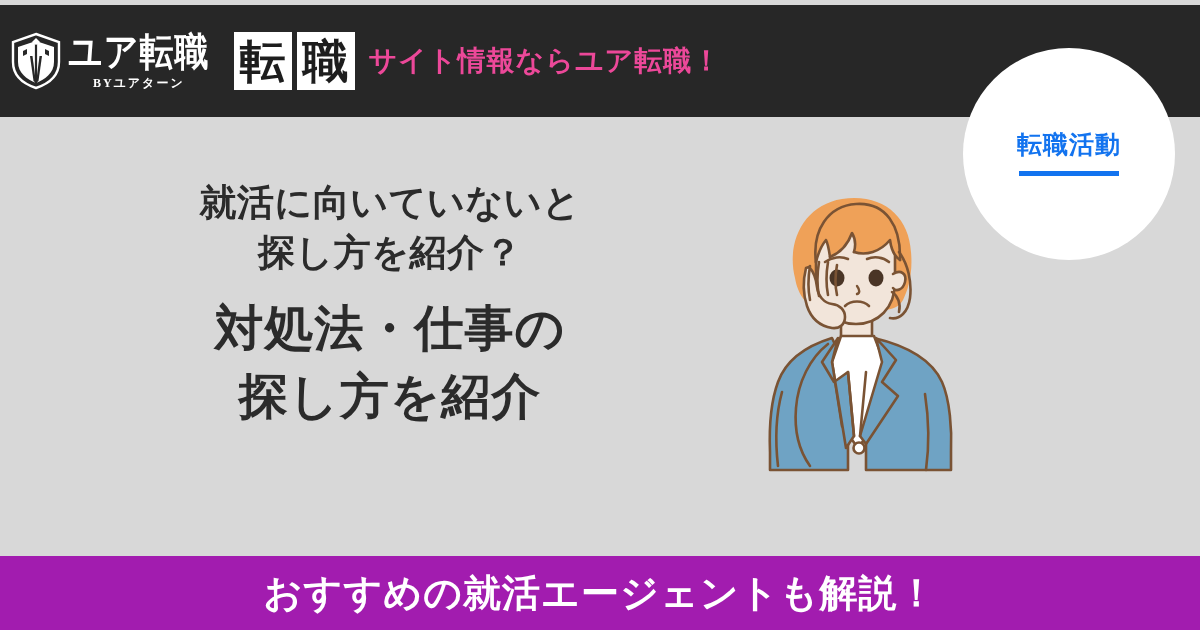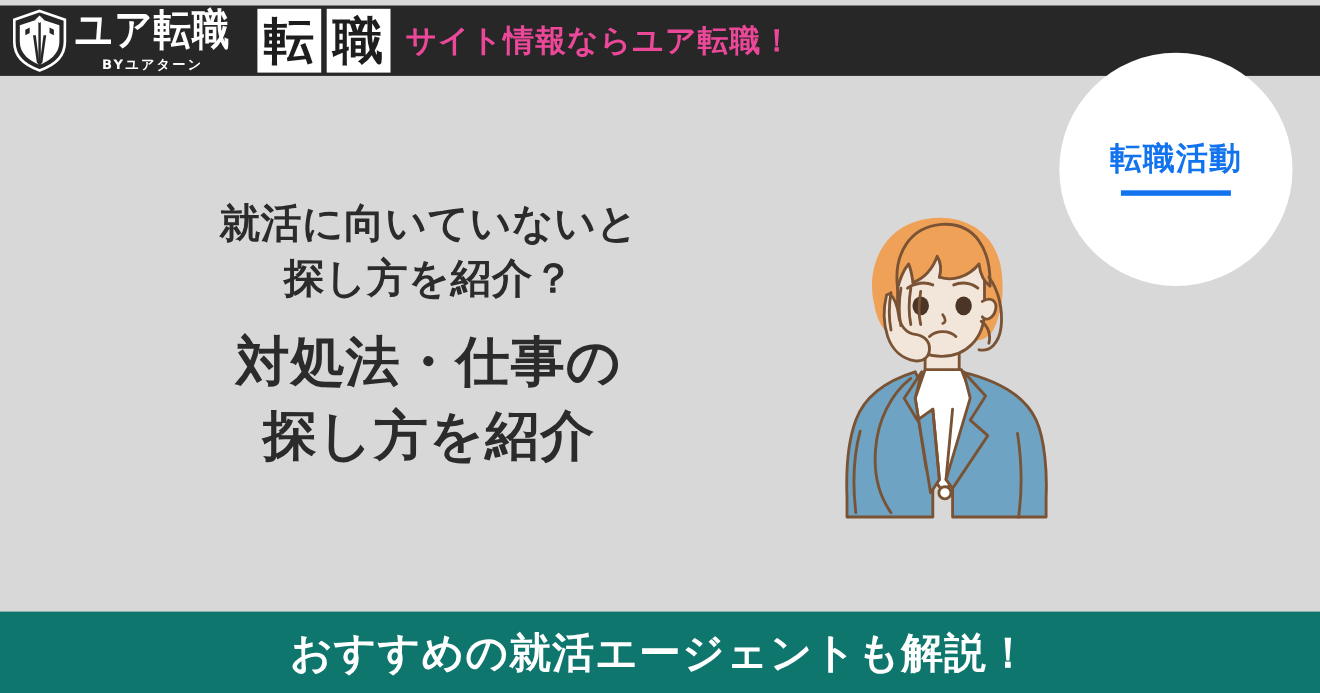--- a/index.html
+++ b/index.html
@@ -23,21 +23,21 @@
     position: absolute;
     left: 0; top: 0;
     width: 1200px; height: 5px;
     background: #d8d8d8;
   }
 
   
   .header-bar {
     position: absolute;
     left: 0; top: 5px;
-    width: 1200px; height: 64px;
+    width: 1200px; height: 112px;
     background: #272727;
     display: flex;
     align-items: center;
     box-sizing: border-box;
     padding-left: 10px;
     overflow: hidden;
   }
 
   .brand {
     display: flex;
@@ -67,20 +67,21 @@
     transform: scaleY(1.15);
     transform-origin: center;
   }
   .brand-sub {
     color: #ffffff;
     font-size: 12px;
     font-weight: 700;
     letter-spacing: 2px;
     white-space: nowrap;
     margin-top: 9px;
+    font-family: Liberation Serif, serif;
   }
 
   .header-tagline {
     display: flex;
     align-items: center;
     margin-left: 24px;
     white-space: nowrap;
   }
   .kanji-chip {
     display: inline-flex;
@@ -115,21 +116,21 @@
     border-radius: 50%;
     background: #ffffff;
     display: flex;
     flex-direction: column;
     align-items: center;
     justify-content: center;
     z-index: 5;
   }
   .badge-label {
     color: #1273ef;
-    font-size: 29px;
+    font-size: 25px;
     font-weight: 700;
     letter-spacing: 1px;
     line-height: 1;
     white-space: nowrap;
   }
   .badge-rule {
     margin-top: 14px;
     width: 100px;
     height: 5px;
     background: #1273ef;
@@ -171,21 +172,21 @@
   }
   .illustration svg { display: block; width: 100%; height: 100%; }
 
   
   .footer-bar {
     position: absolute;
     left: 0;
     top: 556px;
     width: 1200px;
     height: 74px;
-    background: #0f766e;
+    background: #a21caf;
     display: flex;
     align-items: center;
     justify-content: center;
   }
   .footer-text {
     color: #ffffff;
     font-size: 38px;
     font-weight: 700;
     letter-spacing: 1px;
     white-space: nowrap;

